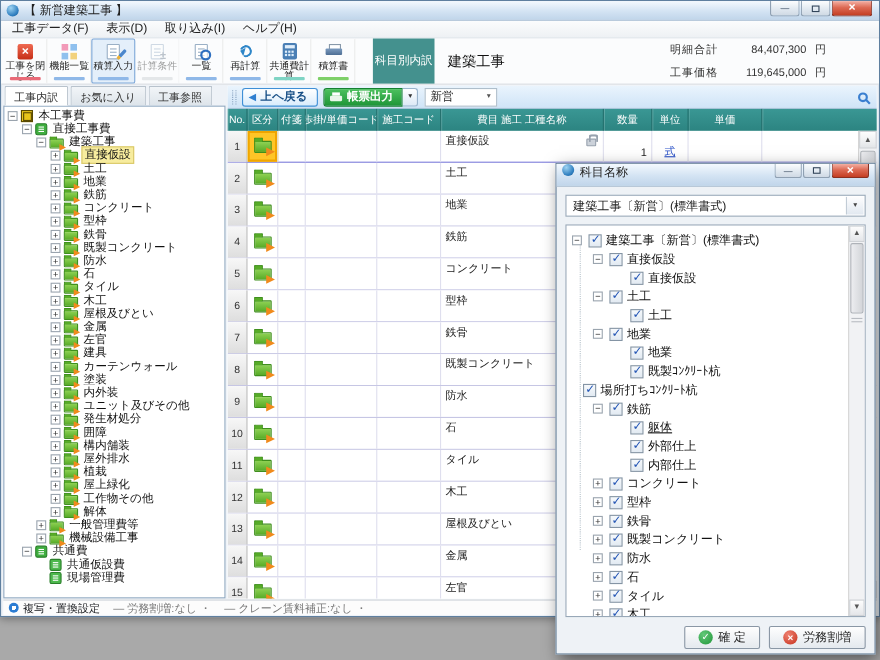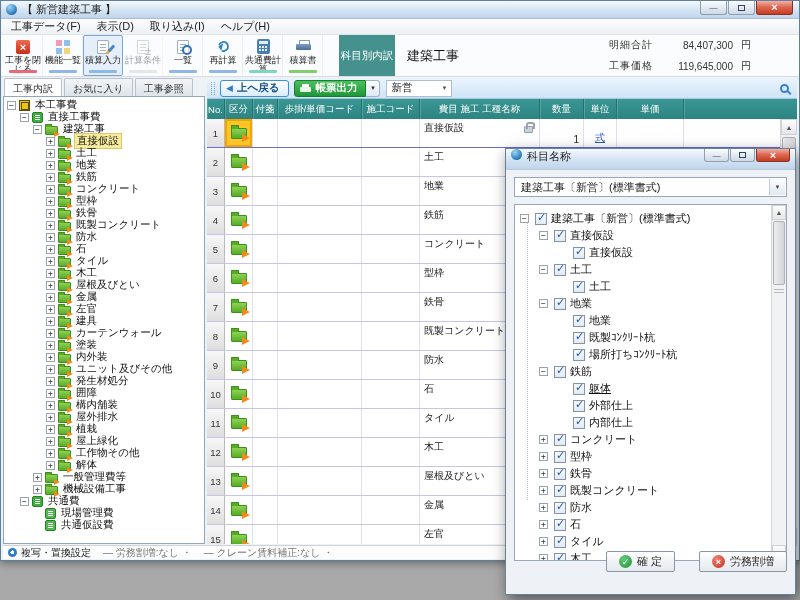--- a/index.html
+++ b/index.html
@@ -84,21 +84,21 @@
 .printer-mini::before{content:"";position:absolute;left:2px;top:0;width:7px;height:3px;background:#fff}
 .printer-mini::after{content:"";position:absolute;left:0;top:3px;width:11px;height:5px;background:#e9f6ea;border-radius:1px}
 .btn-report-dd{height:17px;width:14px;border:1px solid #9ab4cc;border-left:none;border-radius:0 3px 3px 0;background:linear-gradient(#fff,#dce9f6);display:flex;align-items:center;justify-content:center;font-size:6px;color:#333}
 .gcombo{height:17px;width:66px;background:#fff;border:1px solid #aebecb;display:flex;align-items:center;font-size:10.5px;padding:0 4px;color:#222;margin-left:6px}
 .gcombo .cv{flex:1}
 .gcombo .ca{font-size:6px;color:#555}
 .gsearch{margin-left:auto;margin-right:8px;position:relative;width:9px;height:9px;border:2px solid #3a7fd0;border-radius:50%}
 .gsearch::after{content:"";position:absolute;width:2px;height:5px;background:#3a7fd0;right:-3px;bottom:-4px;transform:rotate(-45deg)}
 .ghead{display:flex;height:20px;background:linear-gradient(#3a9794,#2c8481)}
 .hcell{display:flex;align-items:center;justify-content:center;color:#fff;font-size:9.5px;border-right:1px solid #25716e;box-shadow:inset 1px 0 0 rgba(255,255,255,.18);white-space:nowrap;overflow:hidden}
-.c-no{width:18px}.c-kubun{width:28px}.c-fusen{width:25px}.c-hokake{width:84px}.c-seko{width:58px}.c-himoku{width:120px}.c-suryo{width:44px}.c-tani{width:33px}.c-tanka{width:67px}
+.c-no{width:18px}.c-kubun{width:28px}.c-fusen{width:25px}.c-hokake{width:65px}.c-seko{width:58px}.c-himoku{width:148px}.c-suryo{width:44px}.c-tani{width:33px}.c-tanka{width:67px}
 .hfill{flex:1;border-right:none}
 .grows{position:relative;height:425px;overflow:hidden;background:#fff}
 .grow{display:flex;height:29px;border-bottom:1px solid #c6c6e4;position:relative;background:#fff}
 .grow.selected{border-bottom:1px solid #6b6bd6;box-shadow:0 1px 0 #9a9ae6}
 .gcell{border-right:1px solid #dfdfee;position:relative}
 .cell-no{background:linear-gradient(#f7f7f7,#dedede);border-right:1px solid #b9b9b9;display:flex;align-items:center;justify-content:center;font-size:9.5px;color:#333}
 .cell-kubun{display:flex;align-items:center;justify-content:center}
 .cell-kubun.hl{background:#ffc527;box-shadow:inset 0 0 0 2px #f0a500}
 .fold-lg{position:relative;width:16px;height:11px;background:linear-gradient(#8ed153,#57ab27);border:1px solid #3f8f1d;border-radius:1px}
 .fold-lg::before{content:"";position:absolute;top:-4px;left:-1px;width:6px;height:3px;background:#57ab27;border:1px solid #3f8f1d;border-bottom:none;border-radius:1px 1px 0 0}
@@ -129,21 +129,21 @@
 .dca{position:absolute;right:1px;top:1px;bottom:1px;width:16px;background:linear-gradient(#fdfdfe,#e1e8f0);border-left:1px solid #c2ccd6;display:flex;align-items:center;justify-content:center;font-size:6px;color:#444}
 .dtree{position:absolute;left:8px;right:8px;top:55px;bottom:33px;background:#fff;border:1px solid #98a8b8;overflow:hidden;padding-top:5px}
 .dguide{position:absolute;left:12px;top:18px;bottom:60px;border-left:1px dotted #b8c4cc}
 .ditem{height:17px;display:flex;align-items:center;font-size:11px;color:#111;white-space:nowrap;position:relative}
 .cb{width:12px;height:12px;border:1px solid #8494a4;background:linear-gradient(#f6f9fc,#e2eaf2);margin:0 4px 0 3px;position:relative;flex:0 0 12px}
 .cb::after{content:"\2713";position:absolute;left:1px;top:-3px;font-size:11px;font-weight:bold;color:#2254b4}
 .dscroll{position:absolute;right:0;top:0;bottom:0;width:15px;background:#f1f2f4;border-left:1px solid #d5d5d5}
 .dscroll .sarr{height:15px}
 .dscroll .sthumb{top:16px;height:64px}
 .dscroll .mark{position:absolute;left:2px;top:84px;right:2px;height:4px;border-top:1px solid #b8bcc2;border-bottom:1px solid #b8bcc2}
-.dfoot{position:absolute;bottom:22px;right:8px;display:flex;gap:24px}
+.dfoot{position:absolute;bottom:4px;right:8px;display:flex;gap:8px}
 .dbtn{height:21px;display:flex;align-items:center;justify-content:center;gap:5px;border:1px solid #8a97a5;border-radius:2px;background:linear-gradient(#fefefe,#e4e9ee);font-size:11px;color:#222;padding:0 12px;white-space:nowrap}
 .okico{width:13px;height:13px;border-radius:50%;background:radial-gradient(circle at 35% 30%,#62c878,#1f9638);color:#fff;font-size:9px;display:flex;align-items:center;justify-content:center}
 .okico::after{content:"\2713";font-weight:bold}
 .ngico{width:13px;height:13px;border-radius:50%;background:radial-gradient(circle at 35% 30%,#ef8070,#c5301c);color:#fff;font-size:9px;display:flex;align-items:center;justify-content:center}
 .ngico::after{content:"\00D7";font-weight:bold}
 </style>
 </head>
 <body>
 
 <div class="desktop">
@@ -416,26 +416,26 @@
             <span class="lab">機械設備工事</span>
           </div>
           <div class="titem" style="padding-left: 16px;">
             <span class="exp">−</span>
             <span class="i-docg"></span>
             <span class="lab">共通費</span>
           </div>
           <div class="titem" style="padding-left: 29px;">
             <span class="exp none"></span>
             <span class="i-doc"></span>
-            <span class="lab">現場管理費</span>
+            <span class="lab">共通仮設費</span>
           </div>
           <div class="titem" style="padding-left: 29px;">
             <span class="exp none"></span>
             <span class="i-doc"></span>
-            <span class="lab">共通仮設費</span>
+            <span class="lab">現場管理費</span>
           </div>
         </div>
     </div>
 
     <div class="right-panel">
       <div class="gtoolbar">
         <span class="grip"></span>
         <div class="btn-back">
           <span class="arr">◀</span>
           <span>上へ戻る</span>
@@ -782,21 +782,21 @@
         <div class="ditem" style="padding-left: 43px;">
           <span class="exp none"></span>
           <span class="cb checked"></span>
           <span class="lab">地業</span>
         </div>
         <div class="ditem" style="padding-left: 43px;">
           <span class="exp none"></span>
           <span class="cb checked"></span>
           <span class="lab">既製ｺﾝｸﾘｰﾄ杭</span>
         </div>
-        <div class="ditem" style="padding-left: 43px;">
+        <div class="ditem" style="">
           <span class="exp none"></span>
           <span class="cb checked"></span>
           <span class="lab">場所打ちｺﾝｸﾘｰﾄ杭</span>
         </div>
         <div class="ditem" style="padding-left: 24px;">
           <span class="exp">−</span>
           <span class="cb checked"></span>
           <span class="lab">鉄筋</span>
         </div>
         <div class="ditem" style="padding-left: 43px; text-decoration: underline;">

